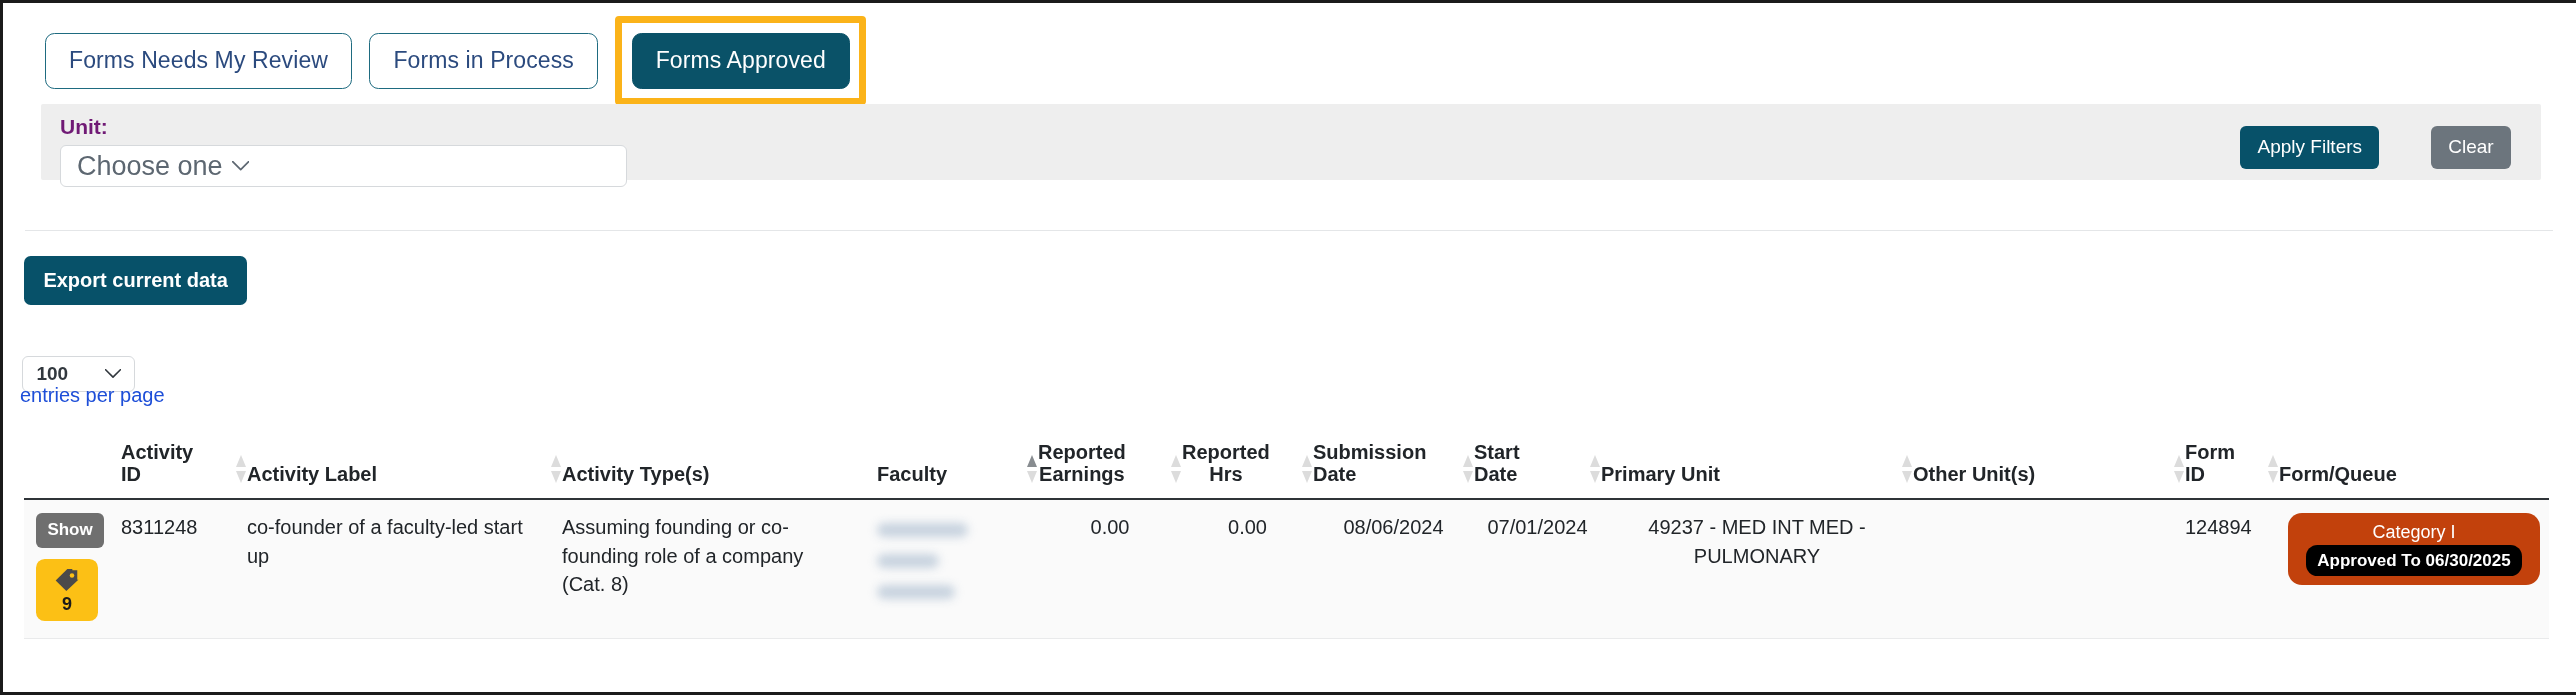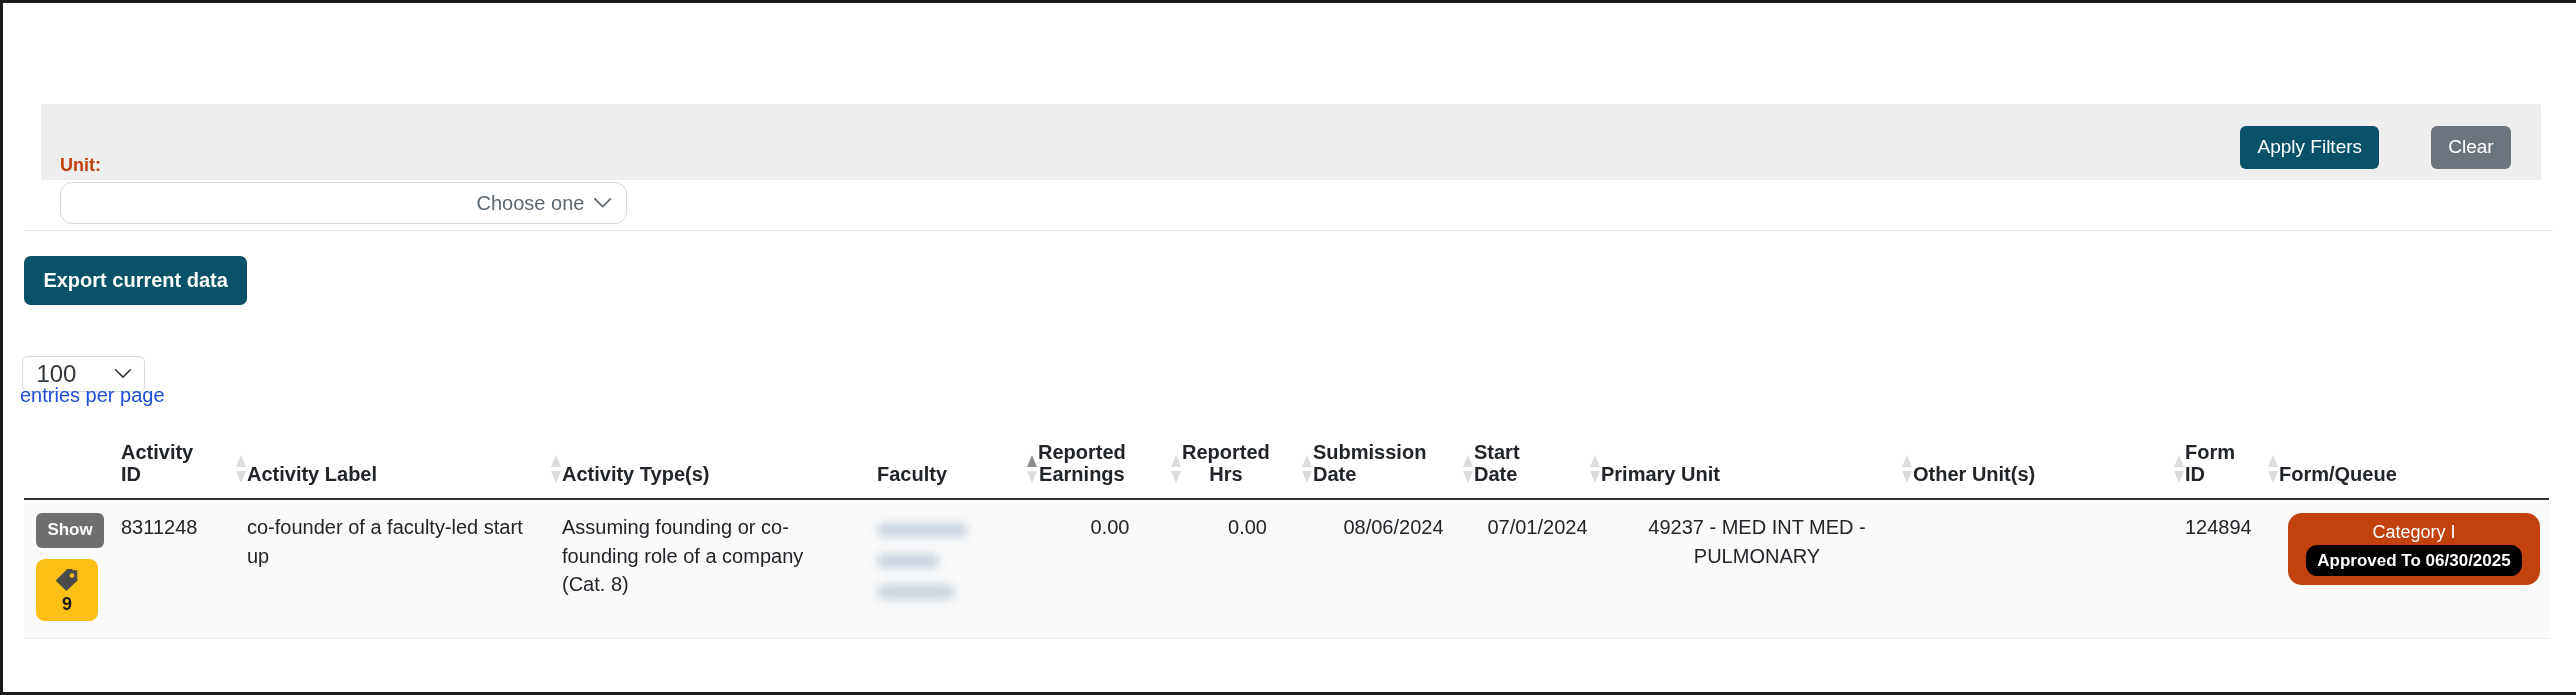--- a/index.html
+++ b/index.html
@@ -85,39 +85,38 @@
     width: 2500px;
     height: 76px;
     background: #eeeeee;
     border-radius: 2px;
   }
   .field-group {
     position: absolute;
     top: 12px;
   }
   .field-label {
-    font-size: 18px;
+    font-size: 21px;
     font-weight: bold;
-    color: #c2410c;
+    color: #701a75;
     line-height: 1;
     margin-bottom: 8px;
     display: block;
-    margin-top: 40px;
   }
   .select-box {
     box-sizing: border-box;
     height: 42px;
     background: #ffffff;
     border: 1.3px solid #d6d9dc;
-    border-radius: 12px;
+    border-radius: 6px;
     display: flex;
     align-items: center;
-    justify-content: flex-end;
+    justify-content: flex-start;
     padding: 0 14.8px 0 16px;
-    font-size: 20px;
+    font-size: 27px;
     color: #5d6771;
     cursor: pointer;
   }
   #unit-select { width: 567px; }
   #form-select { width: 530px; }
 
   .chev {
     width: 17.4px;
     height: 10px;
     flex: none;
@@ -172,32 +171,33 @@
     cursor: pointer;
     font-family: "Liberation Sans", sans-serif;
   }
 
   
   .entries-select {
     position: absolute;
     left: 19px;
     top: 353px;
     box-sizing: border-box;
-    width: 123px;
+    width: 113px;
     height: 36px;
     background: #ffffff;
     border: 1.3px solid #d6d9dc;
     border-radius: 6px;
     display: flex;
     align-items: center;
     justify-content: space-between;
     padding: 0 11.4px 0 13.4px;
-    font-size: 24px;
+    font-size: 19px;
     color: #32383e;
     cursor: pointer;
+    font-weight: bold;
   }
   .entries-label {
     position: absolute;
     left: 17px;
     top: 382px;
     font-size: 20px;
     color: #1d4ed8;
     line-height: 1;
   }
 
@@ -348,20 +348,27 @@
     padding: 6.7px 11.4px 7.4px 11.4px;
     white-space: nowrap;
   }
 </style>
 </head>
 <body>
 
 <div class="page-frame">
 <div class="inner">
 
+  <div class="tabs-row">
+    <div class="tab tab-outline">Forms Needs My Review</div>
+    <div class="tab tab-outline">Forms in Process</div>
+    <div class="tab-active-wrap">
+      <div class="tab tab-active">Forms Approved</div>
+    </div>
+  </div>
 
   <div class="filter-bar">
 
     <div class="field-group" style="left:19px;">
       <span class="field-label">Unit:</span>
       <div class="select-box" id="unit-select">
         <span>Choose one</span>
         <span class="chev">
           <svg width="17.4" height="10" viewBox="0 0 26 15">
                 <path d="M1 1 L13 13 L25 1" fill="none" stroke="#5d6771" stroke-width="2.6" stroke-linecap="round" stroke-linejoin="round"></path>

